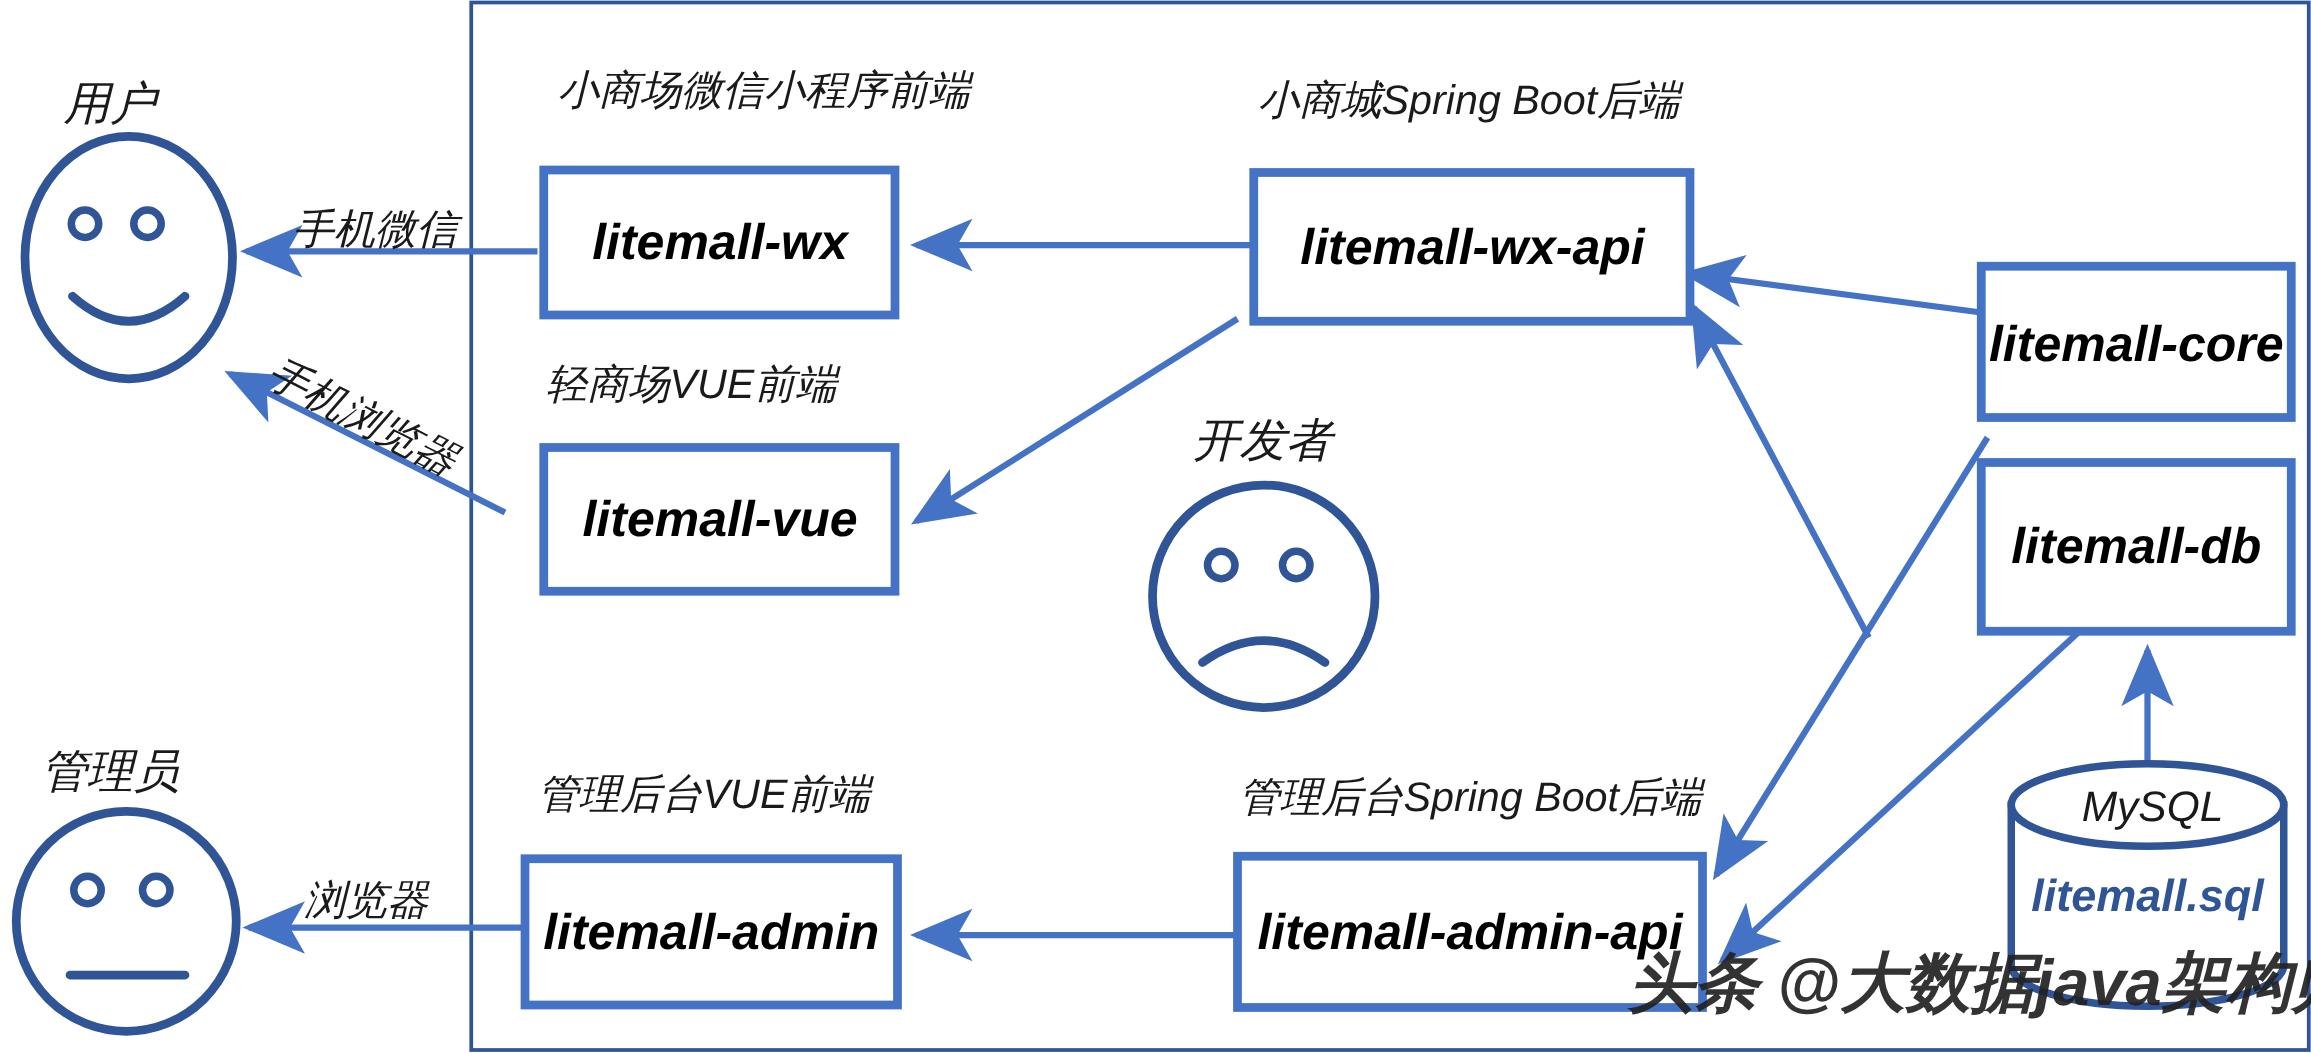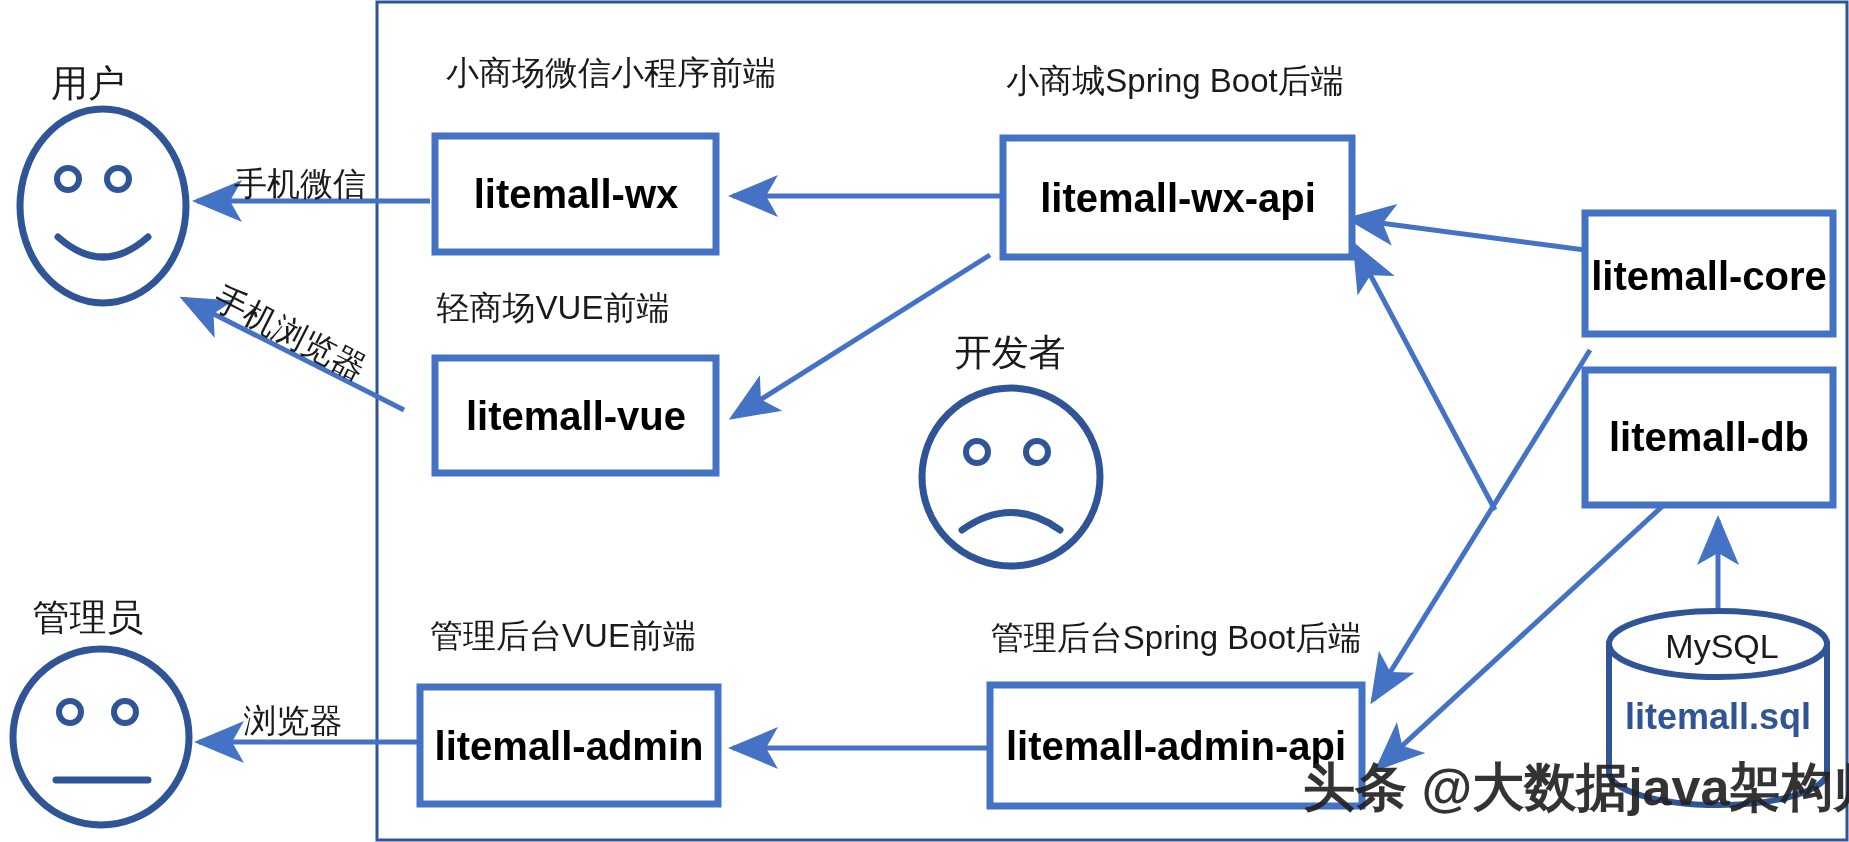--- a/index.html
+++ b/index.html
@@ -12,20 +12,21 @@
     height: 842px;
     font-family: "Liberation Sans", sans-serif;
     overflow: hidden;
     position: relative;
   }
   #diagram-root {
     position: absolute;
     left: 0; top: 0;
     width: 1849px;
     height: 842px;
+    font-style: italic;
   }
   svg#arch-svg {
     display: block;
     width: 1849px;
     height: 842px;
   }
   .box-rect {
     fill: #ffffff;
     stroke: #4472C4;
     stroke-width: 7;

